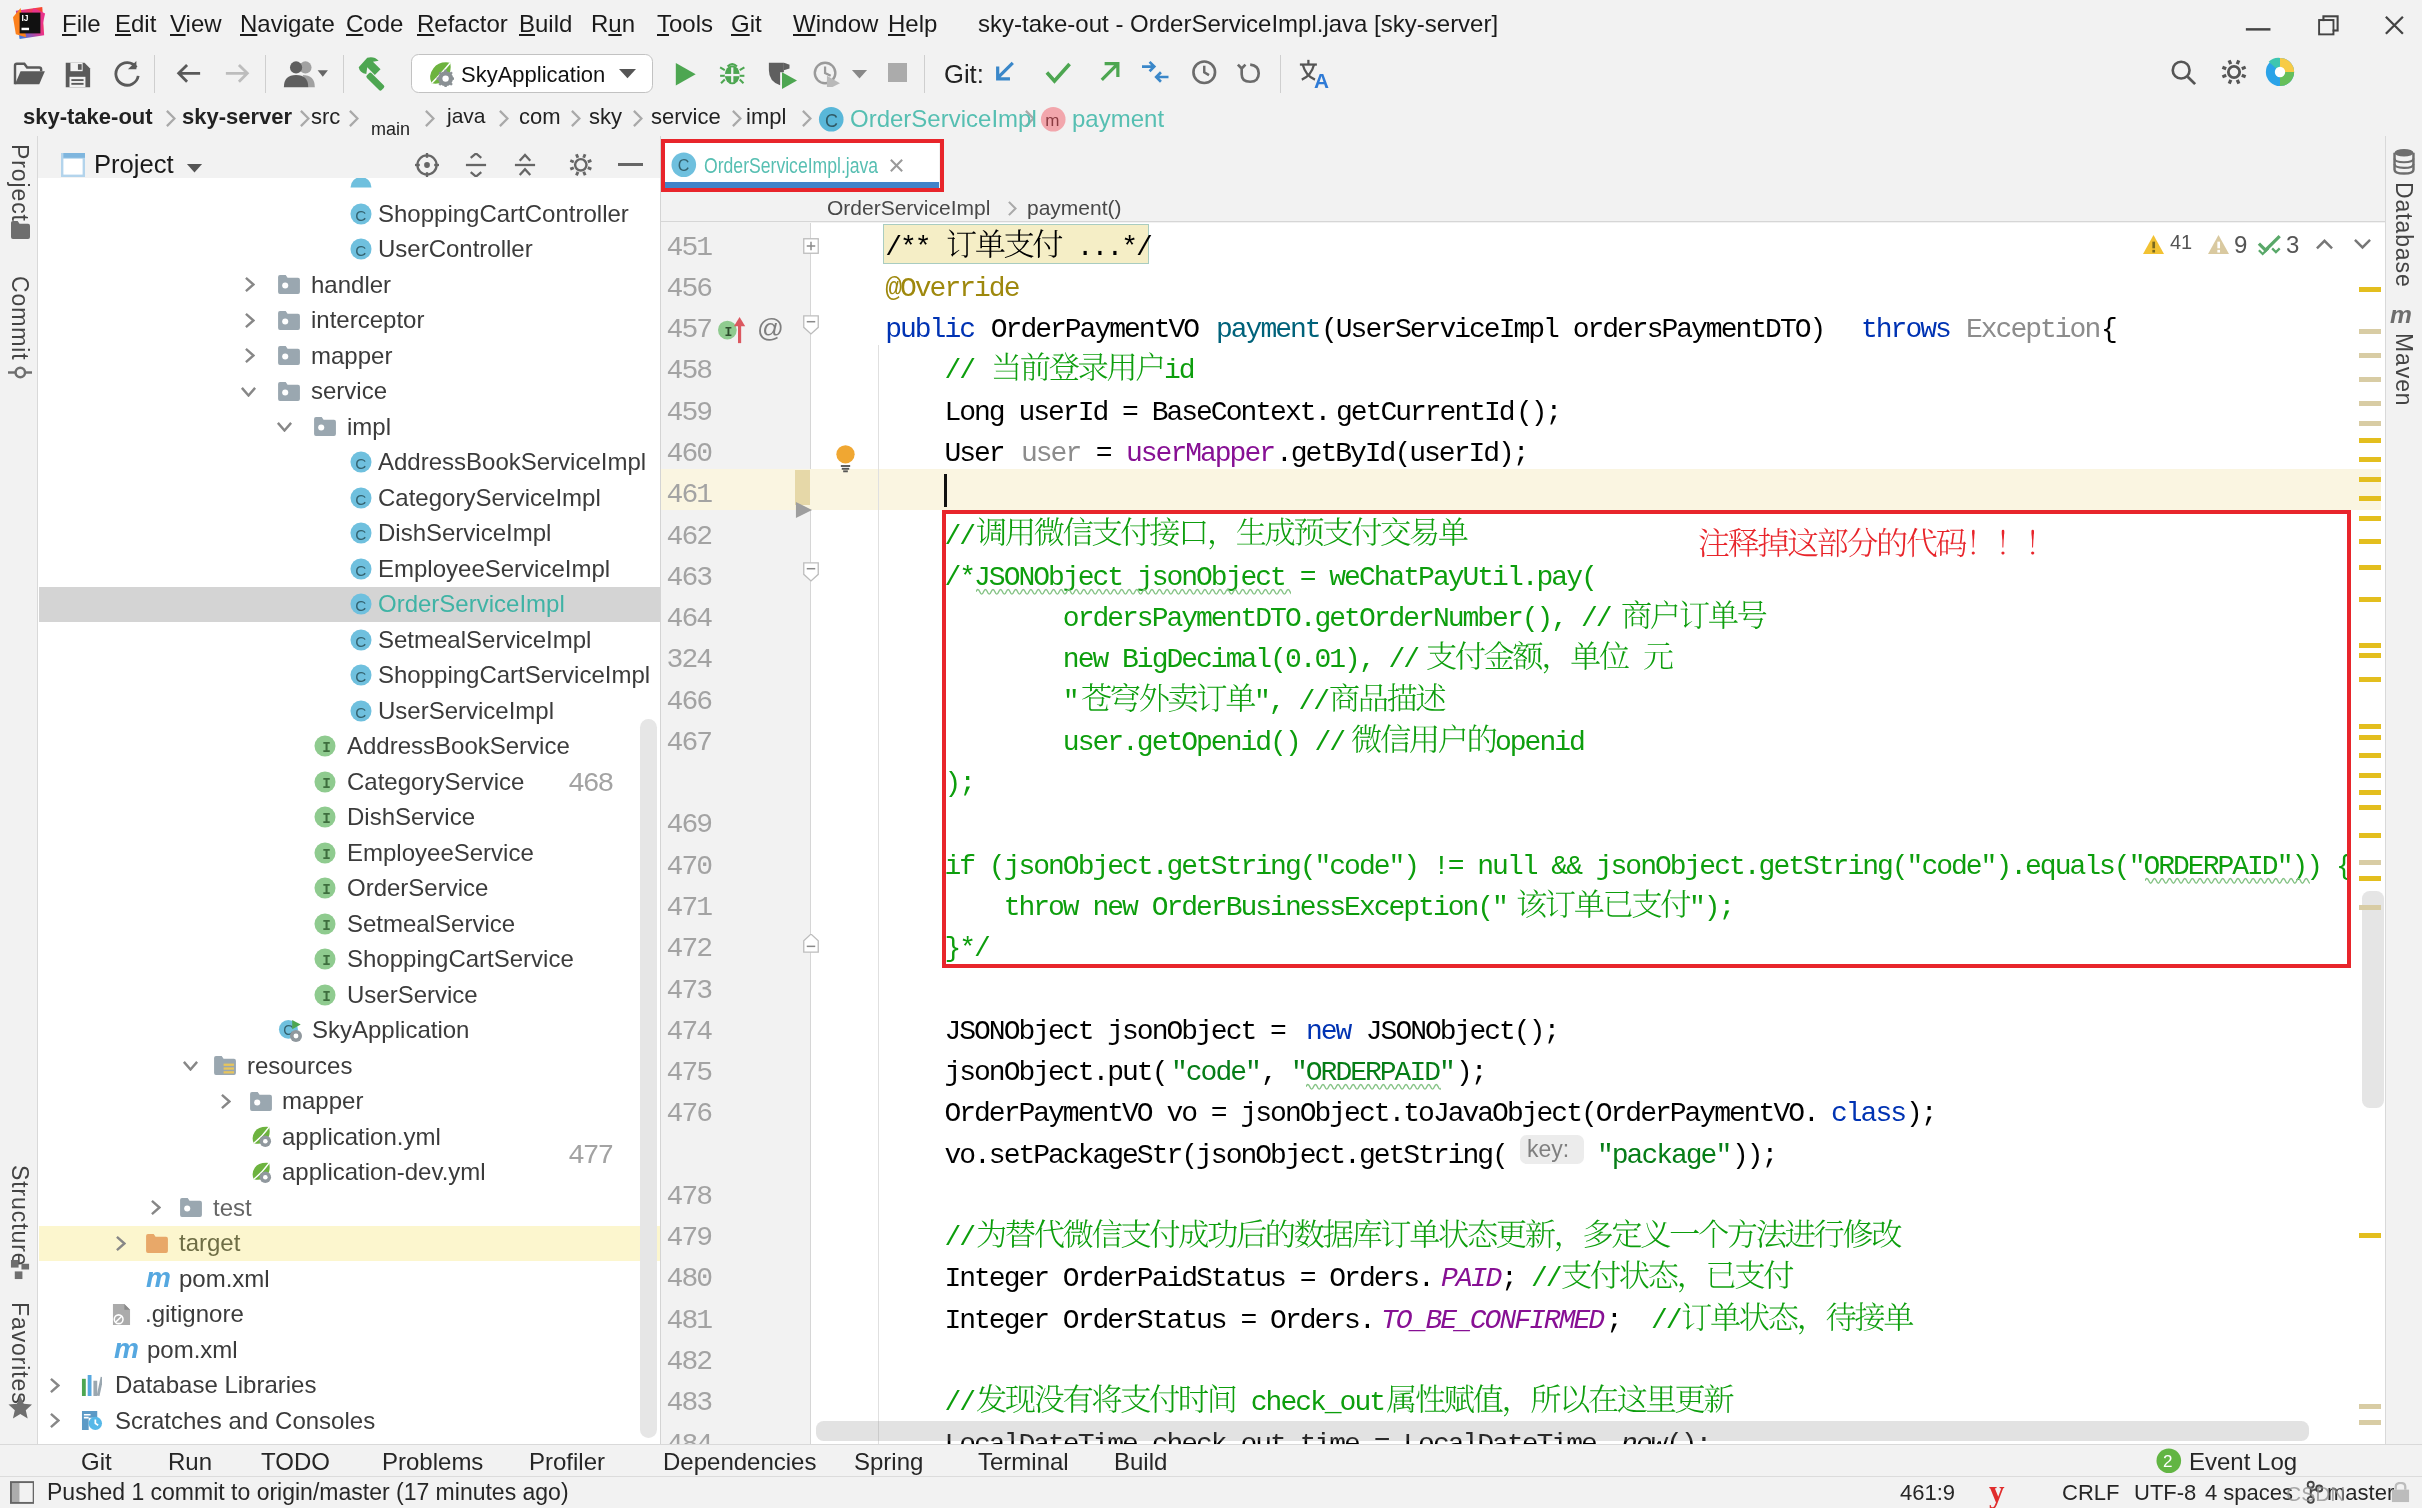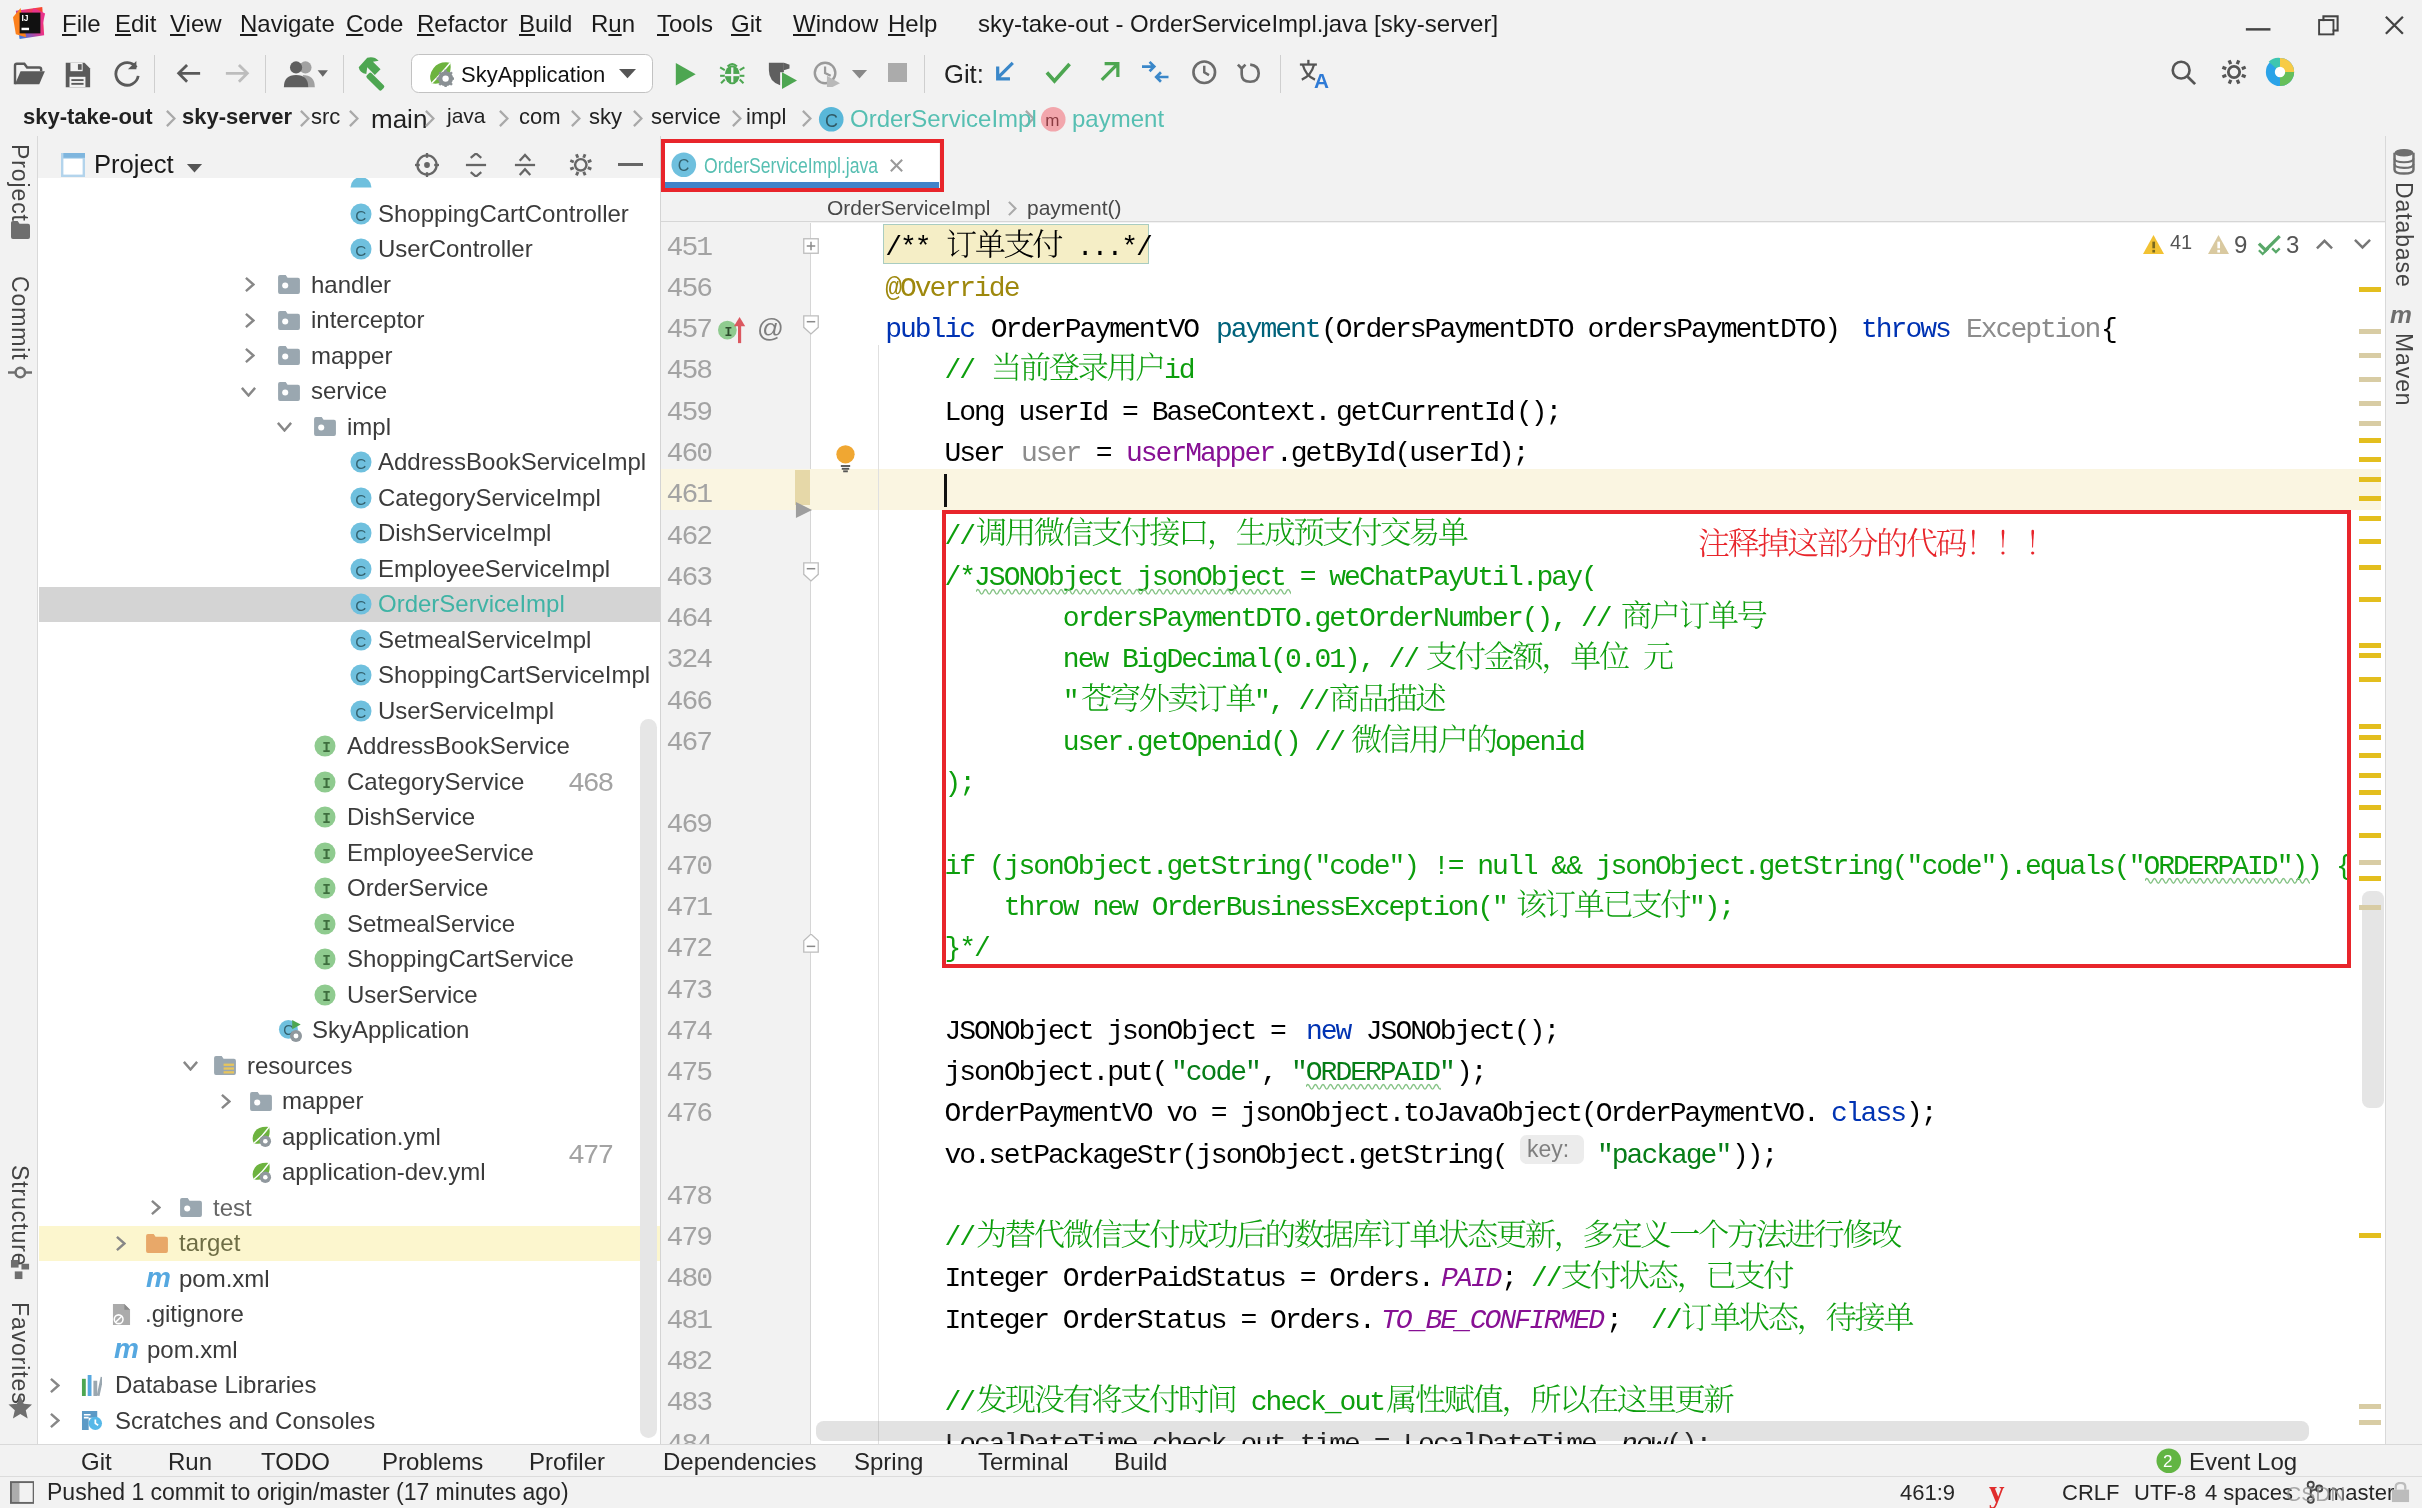--- a/index.html
+++ b/index.html
@@ -265,21 +265,21 @@
     <circle cx="17" cy="17" r="15" fill="#2BA3E8"></circle>
     <path d="M17 2 A15 15 0 0 1 32 17 L17 17 Z" fill="#F7CB45"></path>
     <path d="M32 17 A15 15 0 0 1 17 32 L17 17 Z" fill="#67BF5A"></path>
     <path d="M5 6 A15 15 0 0 1 17 2 L17 17 Z" fill="#3EC6B0"></path>
     <circle cx="17" cy="17" r="5.5" fill="#fff"></circle>
   </svg>
 <div class="abs" style="left:0;top:102px;width:2423px;height:34px;background:#F2F2F2"></div>
 <div class="abs" style="left:23px;top:104px;font-size:22px;color:#222;font-weight:bold">sky-take-out</div>
 <div class="abs" style="left:182px;top:104px;font-size:22px;color:#222;font-weight:bold">sky-server</div>
 <div class="abs" style="left:311px;top:104px;font-size:22px;color:#222;">src</div>
-<div class="abs" style="left:371px;top:104px;font-size:26px;color:#222;">main</div>
+<div class="abs" style="left:371px;top:119px;font-size:18px;color:#222;">main</div>
 <div class="abs" style="left:447px;top:104px;font-size:21px;color:#222;">java</div>
 <div class="abs" style="left:519px;top:104px;font-size:22px;color:#222;">com</div>
 <div class="abs" style="left:589px;top:104px;font-size:22px;color:#222;">sky</div>
 <div class="abs" style="left:651px;top:104px;font-size:22px;color:#222;">service</div>
 <div class="abs" style="left:746px;top:104px;font-size:22px;color:#222;">impl</div>
 <svg class="abs" style="left:165px;top:109px" width="11.4" height="19" viewBox="0 0 12 20">
     <path d="M2 2 L10 10 L2 18" stroke="#A9A9A9" stroke-width="2.4" fill="none"></path>
   </svg>
 <svg class="abs" style="left:299px;top:109px" width="11.4" height="19" viewBox="0 0 12 20">
     <path d="M2 2 L10 10 L2 18" stroke="#A9A9A9" stroke-width="2.4" fill="none"></path>
@@ -652,21 +652,21 @@
       <use href="#u5355" x="92.42"></use>
       <use href="#u652f" x="184.85"></use>
       <use href="#u4ed8" x="277.27"></use>
     </g>
   </svg>
 <div class="cl" style="left:1062px;top:227px;color:#000000"> ...*/</div>
 <div class="cl" style="left:826px;top:268px;color:#9E880D">    @Override</div>
 <div class="cl" style="left:826px;top:309px;color:#0033B3">    public</div>
 <div class="cl" style="left:976px;top:309px;color:#000000"> OrderPaymentVO </div>
 <div class="cl" style="left:1216px;top:309px;color:#00627A">payment</div>
-<div class="cl" style="left:1321px;top:309px;color:#000000">(OrdersPaymentDTO ordersPaymentDTO) </div>
+<div class="cl" style="left:1321px;top:309px;color:#000000">(UserServiceImpl ordersPaymentDTO) </div>
 <div class="cl" style="left:1861px;top:309px;color:#0033B3">throws</div>
 <div class="cl" style="left:1951px;top:309px;color:#000000"> </div>
 <div class="cl" style="left:1966px;top:309px;color:#8C8C8C">Exception</div>
 <div class="cl" style="left:2101px;top:309px;color:#000000">{</div>
 <div class="cl" style="left:826px;top:350px;color:#0D9E0D">        // </div>
 <svg style="position:absolute;left:991px;top:345px;overflow:visible" width="175" height="42" fill="#0D9E0D" viewBox="0 0 185 44">
     <g transform="translate(0,35.2) scale(0.33000,-0.33000)">
       <use href="#u5f53" x="0.00"></use>
       <use href="#u524d" x="92.42"></use>
       <use href="#u767b" x="184.85"></use>

